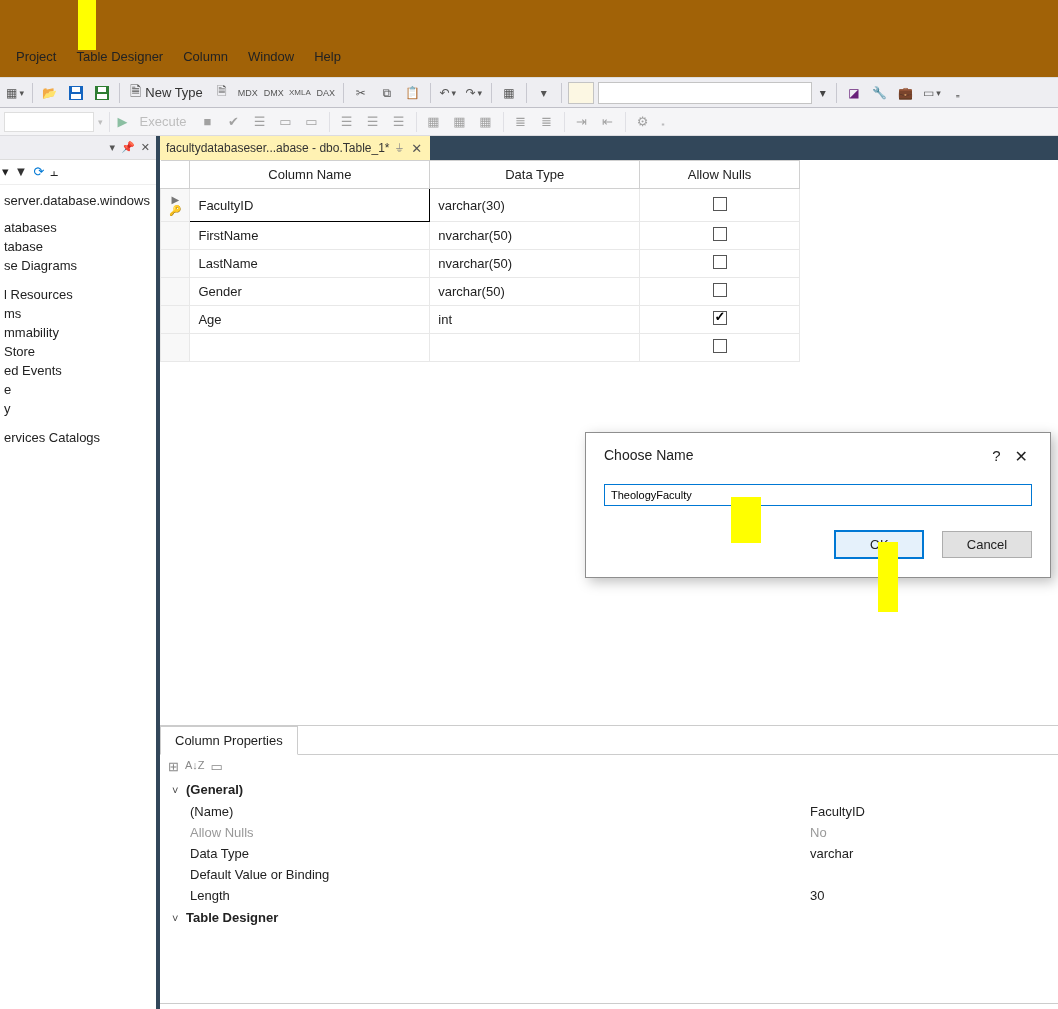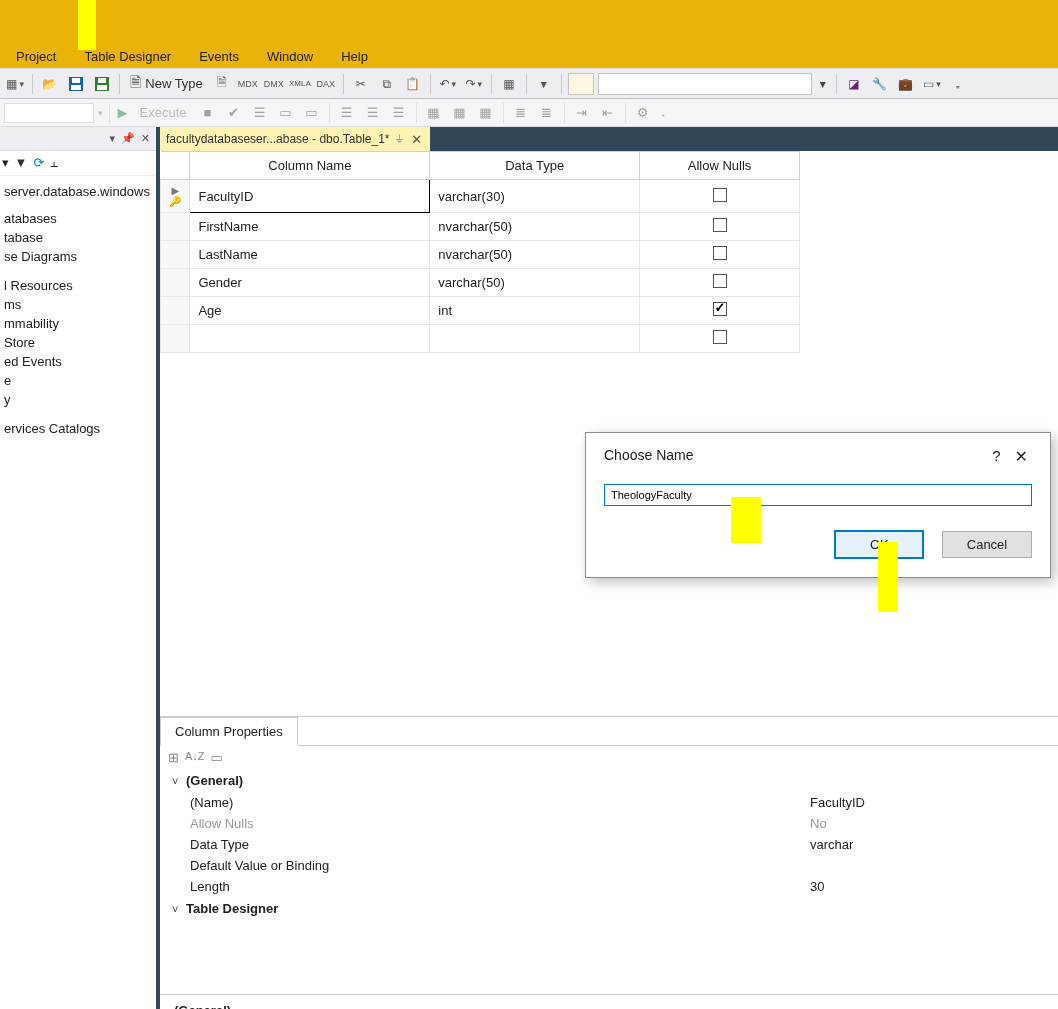--- a/index.html
+++ b/index.html
@@ -1,20 +1,20 @@
 <!DOCTYPE html>
 <html><head>
 <meta charset="utf-8">
 <style>
   html,body{margin:0;padding:0;font-family:"Segoe UI",Arial,sans-serif;font-size:13px;color:#222;background:#fff;height:100%;width:100%;overflow:hidden}
   *{box-sizing:border-box}
   
   .hl{position:absolute;background:#ffff00;z-index:50;}
   .hl1{left:78px;top:0;width:18px;height:50px}
-  .menu{display:flex;gap:8px;padding:0 6px;background:#eab308;border-bottom:1px solid #ddd}
+  .menu{display:flex;gap:0;padding:9px 6px;background:#a16207;border-bottom:1px solid #ddd}
   .menu-item{padding:4px 10px;}
   .toolbar{background:#eeeef2;border-bottom:1px solid #c0c0c8;padding:2px 4px;display:flex;gap:4px;align-items:center;height:30px;font-size:12px;color:#444;position:relative}
   .tbtn{width:22px;height:22px;display:flex;align-items:center;justify-content:center;color:#555;border-radius:2px}
   .tbtn svg{width:16px;height:16px}
   .sep{width:1px;height:20px;background:#c8c8d0;margin:0 2px}
   .newq{color:#333;padding:0 4px;display:flex;align-items:center;gap:4px;font-size:13px}
   .drop::after{content:"▾";font-size:9px;margin-left:2px;color:#555}
   
   .toolbar2{background:#eeeef2;border-bottom:1px solid #c0c0c8;padding:2px 4px;display:flex;gap:4px;align-items:center;height:28px;opacity:.55}
   .txtbox{width:90px;height:20px;border:1px solid #c4c4c4;background:#fff}
@@ -78,21 +78,21 @@
 </head>
 <body>
 
 <div class="hl hl1"></div>
 <div class="hl hl2"></div>
 <div class="hl hl3"></div>
 
 <div class="menu" style="padding-top:45px">
   <div class="menu-item">Project</div>
   <div class="menu-item">Table Designer</div>
-  <div class="menu-item">Events</div>
+  <div class="menu-item">Column</div>
   <div class="menu-item">Window</div>
   <div class="menu-item">Help</div>
 </div>
 
 <div class="toolbar">
   <div class="tbtn drop">▦</div>
   <div class="sep"></div>
   <div class="tbtn" style="color:#d98b1a">📂</div>
   <div class="tbtn">
       <svg class="floppy" viewBox="0 0 16 16">

